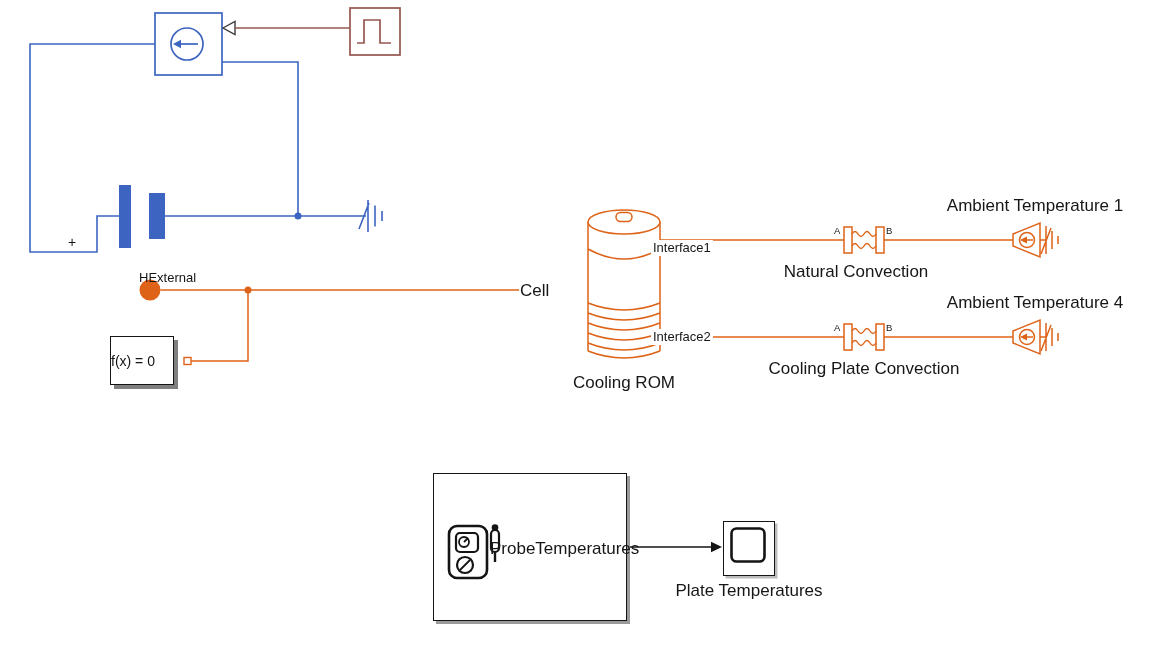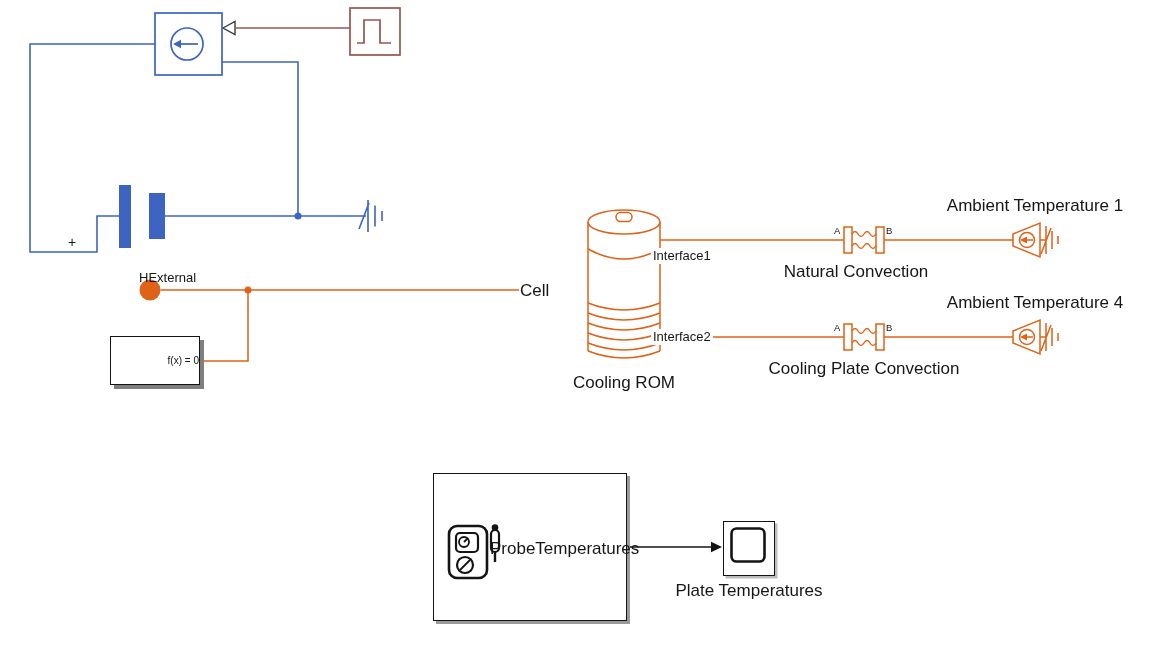--- a/index.html
+++ b/index.html
@@ -7,22 +7,22 @@
   #canvas{position:relative;width:1158px;height:661px;background:#ffffff;
           font-family:"Liberation Sans",sans-serif;overflow:hidden}
   #wires-layer{position:absolute;left:0;top:0}
   .lbl{position:absolute;font-size:13px;color:var(--text,#161616);white-space:nowrap;line-height:1.2}
   .lbl-c{transform:translateX(-50%)}
   .lbl-bg{background:#fff;padding:0 2px}
   .big{font-size:17px}
   .port-lbl{font-size:9.5px}
   .plus{font-size:14px}
   .block-box{position:absolute;background:#fff;border:1.6px solid #141414}
-  #solver-block{left:110px;top:336px;width:90px;height:49px;box-shadow:4px 4px 0 #7f7f7f;
-                display:flex;align-items:center;justify-content:flex-end;font-size:10px;color:#141414}
+  #solver-block{left:110px;top:336px;width:64px;height:49px;box-shadow:4px 4px 0 #7f7f7f;
+                display:flex;align-items:center;justify-content:flex-start;font-size:14px;color:#141414}
   #probe-subsystem{left:433px;top:473px;width:194px;height:148px;box-shadow:3px 3px 0 #9a9a9a}
   #scope-block{left:723px;top:521px;width:52px;height:55px;border-width:1.7px;box-shadow:2.5px 2.5px 0 #bdbdbd}
   svg{display:block}
   .s-blue{stroke:var(--electrical-blue,#3c64c0)}   .f-blue{fill:var(--electrical-blue,#3c64c0)}
   .s-orange{stroke:var(--thermal-orange,#de6318)}  .f-orange{fill:var(--thermal-orange,#de6318)}
   .s-maroon{stroke:var(--signal-maroon,#96564f)}
   .s-dark{stroke:#3a3a3a}
   .s-black{stroke:#141414} .f-black{fill:#141414}
   .f-white{fill:#ffffff}   .f-none{fill:none}
 </style>
@@ -139,21 +139,21 @@
   <div id="scope-block" class="block-box">
     <svg style="position:absolute;left:0;top:0" width="49" height="52" viewBox="0 0 49 52">
       <rect x="7.5" y="6.5" width="33" height="33" rx="5" class="s-black f-none" stroke-width="2.6"></rect>
     </svg>
   </div>
 
   <div class="lbl plus" style="left:68px;top:234px">+</div>
   <div class="lbl" style="left:139px;top:270px">HExternal</div>
   <div class="lbl big" style="left:520px;top:281px">Cell</div>
 
-  <div class="lbl lbl-bg" style="left:651px;top:248px">Interface1</div>
+  <div class="lbl lbl-bg" style="left:651px;top:240px">Interface1</div>
   <div class="lbl lbl-bg" style="left:651px;top:329px">Interface2</div>
   <div class="lbl big lbl-c" style="left:624px;top:373px">Cooling ROM</div>
 
   <div class="lbl port-lbl" style="left:834px;top:225px">A</div>
   <div class="lbl port-lbl" style="left:886px;top:225px">B</div>
   <div class="lbl port-lbl" style="left:834px;top:322px">A</div>
   <div class="lbl port-lbl" style="left:886px;top:322px">B</div>
 
   <div class="lbl big lbl-c" style="left:856px;top:262px">Natural Convection</div>
   <div class="lbl big lbl-c" style="left:864px;top:359px">Cooling Plate Convection</div>

